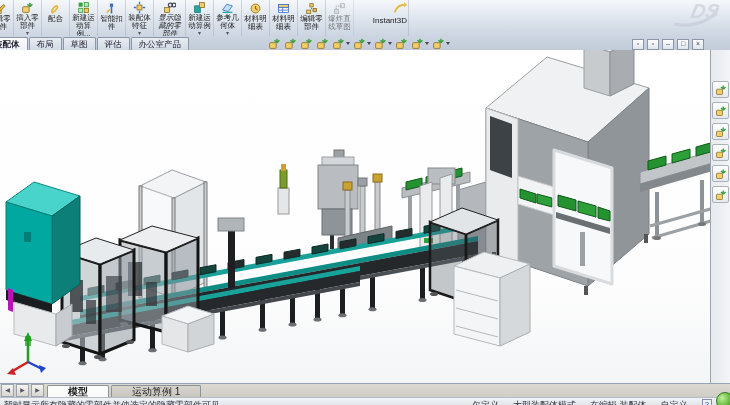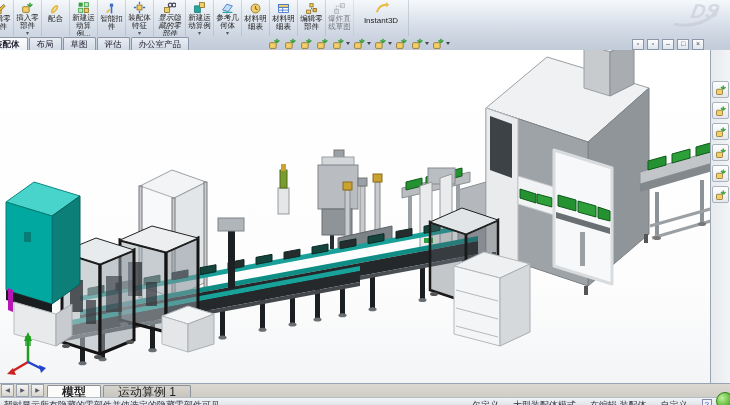--- a/index.html
+++ b/index.html
@@ -8,21 +8,21 @@
        background:#fff;}
   
   #ribbon{position:absolute;left:0;top:0;width:730px;height:36px;
     background:linear-gradient(#f5f8fb,#dde4ed 55%,#ccd5e1);
     border-bottom:1px solid #aab4c2;display:flex;align-items:stretch;}
   .rbtn{width:25px;flex:0 0 auto;display:flex;flex-direction:column;align-items:center;
     padding:1px 1px 0 1px;border-right:1px solid rgba(160,170,185,.45);
     font-size:7.5px;line-height:8px;text-align:center;color:#222;cursor:default;}
   .rbtn .lbl{white-space:normal;word-break:break-all;}
   .rbtn .drop{font-size:6px;color:#556;line-height:6px;}
-  .rbtn.wide{width:52px;flex-direction:column;align-items:center;gap:2px;font-size:8px;}
+  .rbtn.wide{width:52px;flex-direction:column;align-items:flex-end;gap:2px;font-size:8px;}
   .rbtn.w3{width:29px;font-style:italic;}
   .rbtn.partial{margin-left:-14px;}
   .rbtn.disabled{opacity:.55;}
   .ricon{height:14px;display:flex;align-items:center;justify-content:center;}
   #ds-logo{position:absolute;right:4px;top:-2px;width:58px;height:34px;opacity:.8;}
   
   #tabrow{position:absolute;left:0;top:36px;width:730px;height:14px;
     background:linear-gradient(#cdd5e1,#c2cbd9);border-bottom:1px solid #98a3b3;
     display:flex;align-items:flex-end;}
   .cmtab{height:12px;padding:0 7px;margin-right:1px;font-size:8.5px;line-height:12px;
@@ -43,21 +43,21 @@
   #taskpane{position:absolute;right:0;top:50px;width:19px;height:333px;
     background:linear-gradient(90deg,#e7eaee,#f2f4f6);border-left:1px solid #9aa4b0;}
   .tpbtn{width:15px;height:15px;margin:3px auto 4px auto;border:1px solid #aab2bc;border-radius:2px;
     background:linear-gradient(#ffffff,#e4e8ec);display:flex;align-items:center;justify-content:center;}
   #taskpane .spacer{height:28px;}
   
   #bottombar{position:absolute;left:0;top:383px;width:730px;height:14px;
     background:linear-gradient(#dcd9d3,#cfccc5);border-top:1px solid #98a3b3;display:flex;align-items:flex-end;}
   .navbtn{width:11px;height:11px;margin:0 1px 1px 1px;border:1px solid #9aa2ad;background:linear-gradient(#f4f4f2,#d8d6d0);
     font-size:6px;line-height:10px;text-align:center;color:#556;}
-  .sheettab{height:12px;padding:0 14px;font-size:12px;line-height:12px;border:1px solid #8a929e;border-bottom:none;
+  .sheettab{height:12px;padding:0 20px;font-size:10px;line-height:12px;border:1px solid #8a929e;border-bottom:none;
     background:linear-gradient(#d7d4cd,#c7c4bd);margin-left:2px;border-radius:2px 2px 0 0;color:#222;}
   .sheettab.active{background:#fbfbfa;font-weight:bold;}
   
   #statusbar{position:absolute;left:0;top:397px;width:730px;height:8px;
     background:linear-gradient(#f2f4f6,#dfe3e8);border-top:1px solid #b4bcc6;font-size:9px;color:#334;}
   #status-msg{position:absolute;left:4px;top:1px;white-space:nowrap;}
   #status-right{position:absolute;right:18px;top:1px;display:flex;gap:14px;white-space:nowrap;}
   #help-ball{position:absolute;right:-4px;top:-6px;width:16px;height:16px;border-radius:50%;
     background:radial-gradient(circle at 5px 5px,#bff09a,#56b22e 60%,#2e7d14);border:1px solid #2e7d14;}
   .qmark{color:#2255bb;border:1px solid #88a;background:#eef2fa;padding:0 2px;font-size:8px;line-height:9px;}

